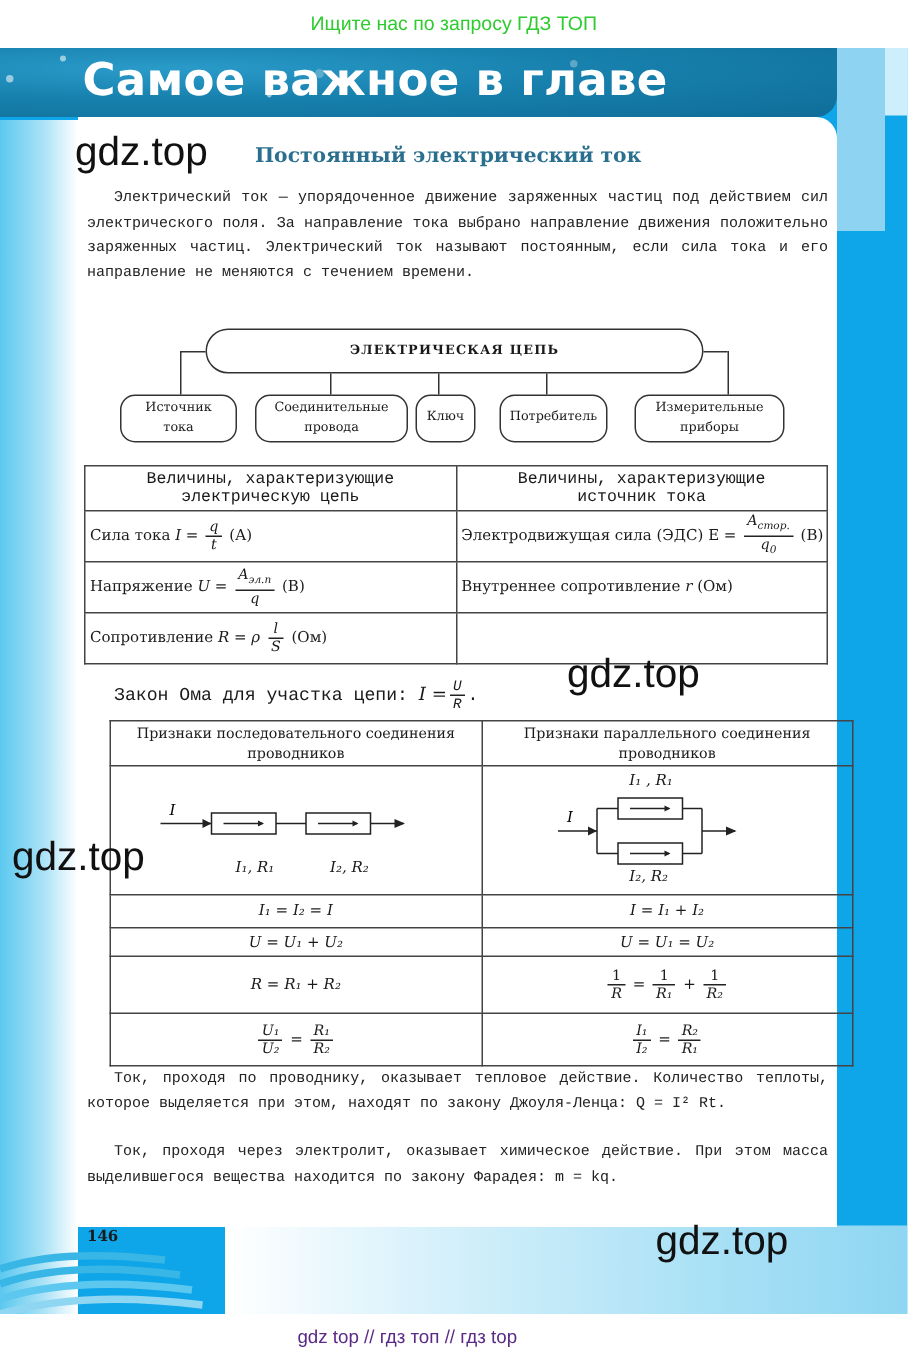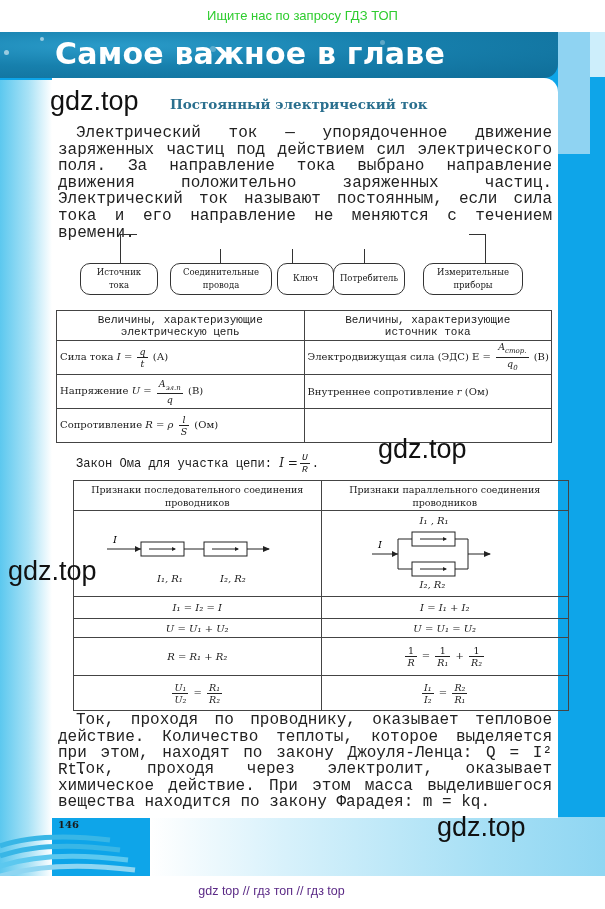--- a/index.html
+++ b/index.html
@@ -26,21 +26,21 @@
     border-top-right-radius: 14px; }
   .bottom-glow { position: absolute; left: 150px; top: 785px; width: 455px; height: 59px;
     background: linear-gradient(90deg, #ffffff 0%, #d7f1fb 30%, #a5dff5 75%, #8fd6f2 100%); }
   .waves { position: absolute; left: 0; top: 800px; width: 140px; height: 44px; }
 
   .watermark { position: absolute; font-family: "Liberation Sans", sans-serif; font-size: 27px; color: #111; }
 
   .section-title { position: absolute; left: 170px; top: 64px; font-family: "DejaVu Serif", serif; font-weight: bold;
     font-size: 13.5px; color: #2a6f8e; text-align: center; }
 
-  .para { position: absolute; left: 58px; width: 494px; font-family: "Liberation Mono", monospace; font-size: 16px;
+  .para { position: absolute; left: 58px; width: 494px; font-family: "Liberation Mono", monospace; font-size: 10px;
     line-height: 16.6px; text-align: justify; color: #222; }
   .para .indent { display: inline-block; width: 18px; }
 
   
   .diagram { position: absolute; left: 80px; top: 186px; width: 450px; height: 80px; }
   .diagram .main-box { position: absolute; left: 57px; top: 0; width: 332px; height: 30px; border: 1px solid #333;
     border-radius: 15px; text-align: center; font-family: "DejaVu Serif", serif; font-weight: bold; font-size: 8.5px;
     line-height: 28px; letter-spacing: 0.8px; }
   .diagram .line { position: absolute; background: #333; }
   .diagram .leaf { position: absolute; top: 44px; height: 32px; border: 1px solid #333; border-radius: 10px;
@@ -103,36 +103,37 @@
 </div>
 
 <div class="watermark" style="left:50px;top:86px;">gdz.top</div>
 <div class="section-title" style="top:96px;">Постоянный электрический ток</div>
 
 <div class="para" style="top:125px;">
   <span class="indent"></span><span>Электрический ток — упорядоченное движение заряженных частиц под действием сил электрического поля. За направление тока выбрано направление движения положительно заряженных частиц. Электрический ток называют постоянным, если сила тока и его направление не меняются с течением времени.</span>
 </div>
 
 <div class="diagram" style="top:219px;">
+  <div class="main-box">ЭЛЕКТРИЧЕСКАЯ ЦЕПЬ</div>
 
   <div class="line" style="left:40px;top:15px;width:17px;height:1px;"></div>
   <div class="line" style="left:40px;top:15px;width:1px;height:29px;"></div>
   <div class="line" style="left:140px;top:30px;width:1px;height:14px;"></div>
   <div class="line" style="left:212px;top:30px;width:1px;height:14px;"></div>
   <div class="line" style="left:284px;top:30px;width:1px;height:14px;"></div>
   <div class="line" style="left:389px;top:15px;width:16px;height:1px;"></div>
   <div class="line" style="left:405px;top:15px;width:1px;height:29px;"></div>
 
   <div class="leaf" style="left:0;width:78px;">
     <span>Источник</span><br><span>тока</span>
   </div>
   <div class="leaf" style="left:90px;width:102px;">
     <span>Соединительные</span><br><span>провода</span>
   </div>
-  <div class="leaf" style="left:197px;width:57px;line-height:28px;padding-top:0;">
+  <div class="leaf" style="left:197px;width:40px;line-height:28px;padding-top:0;">
     <span>Ключ</span>
   </div>
   <div class="leaf" style="left:253px;width:72px;line-height:28px;padding-top:0;">
     <span>Потребитель</span>
   </div>
   <div class="leaf" style="left:343px;width:100px;">
     <span>Измерительные</span><br><span>приборы</span>
   </div>
 </div>
 

